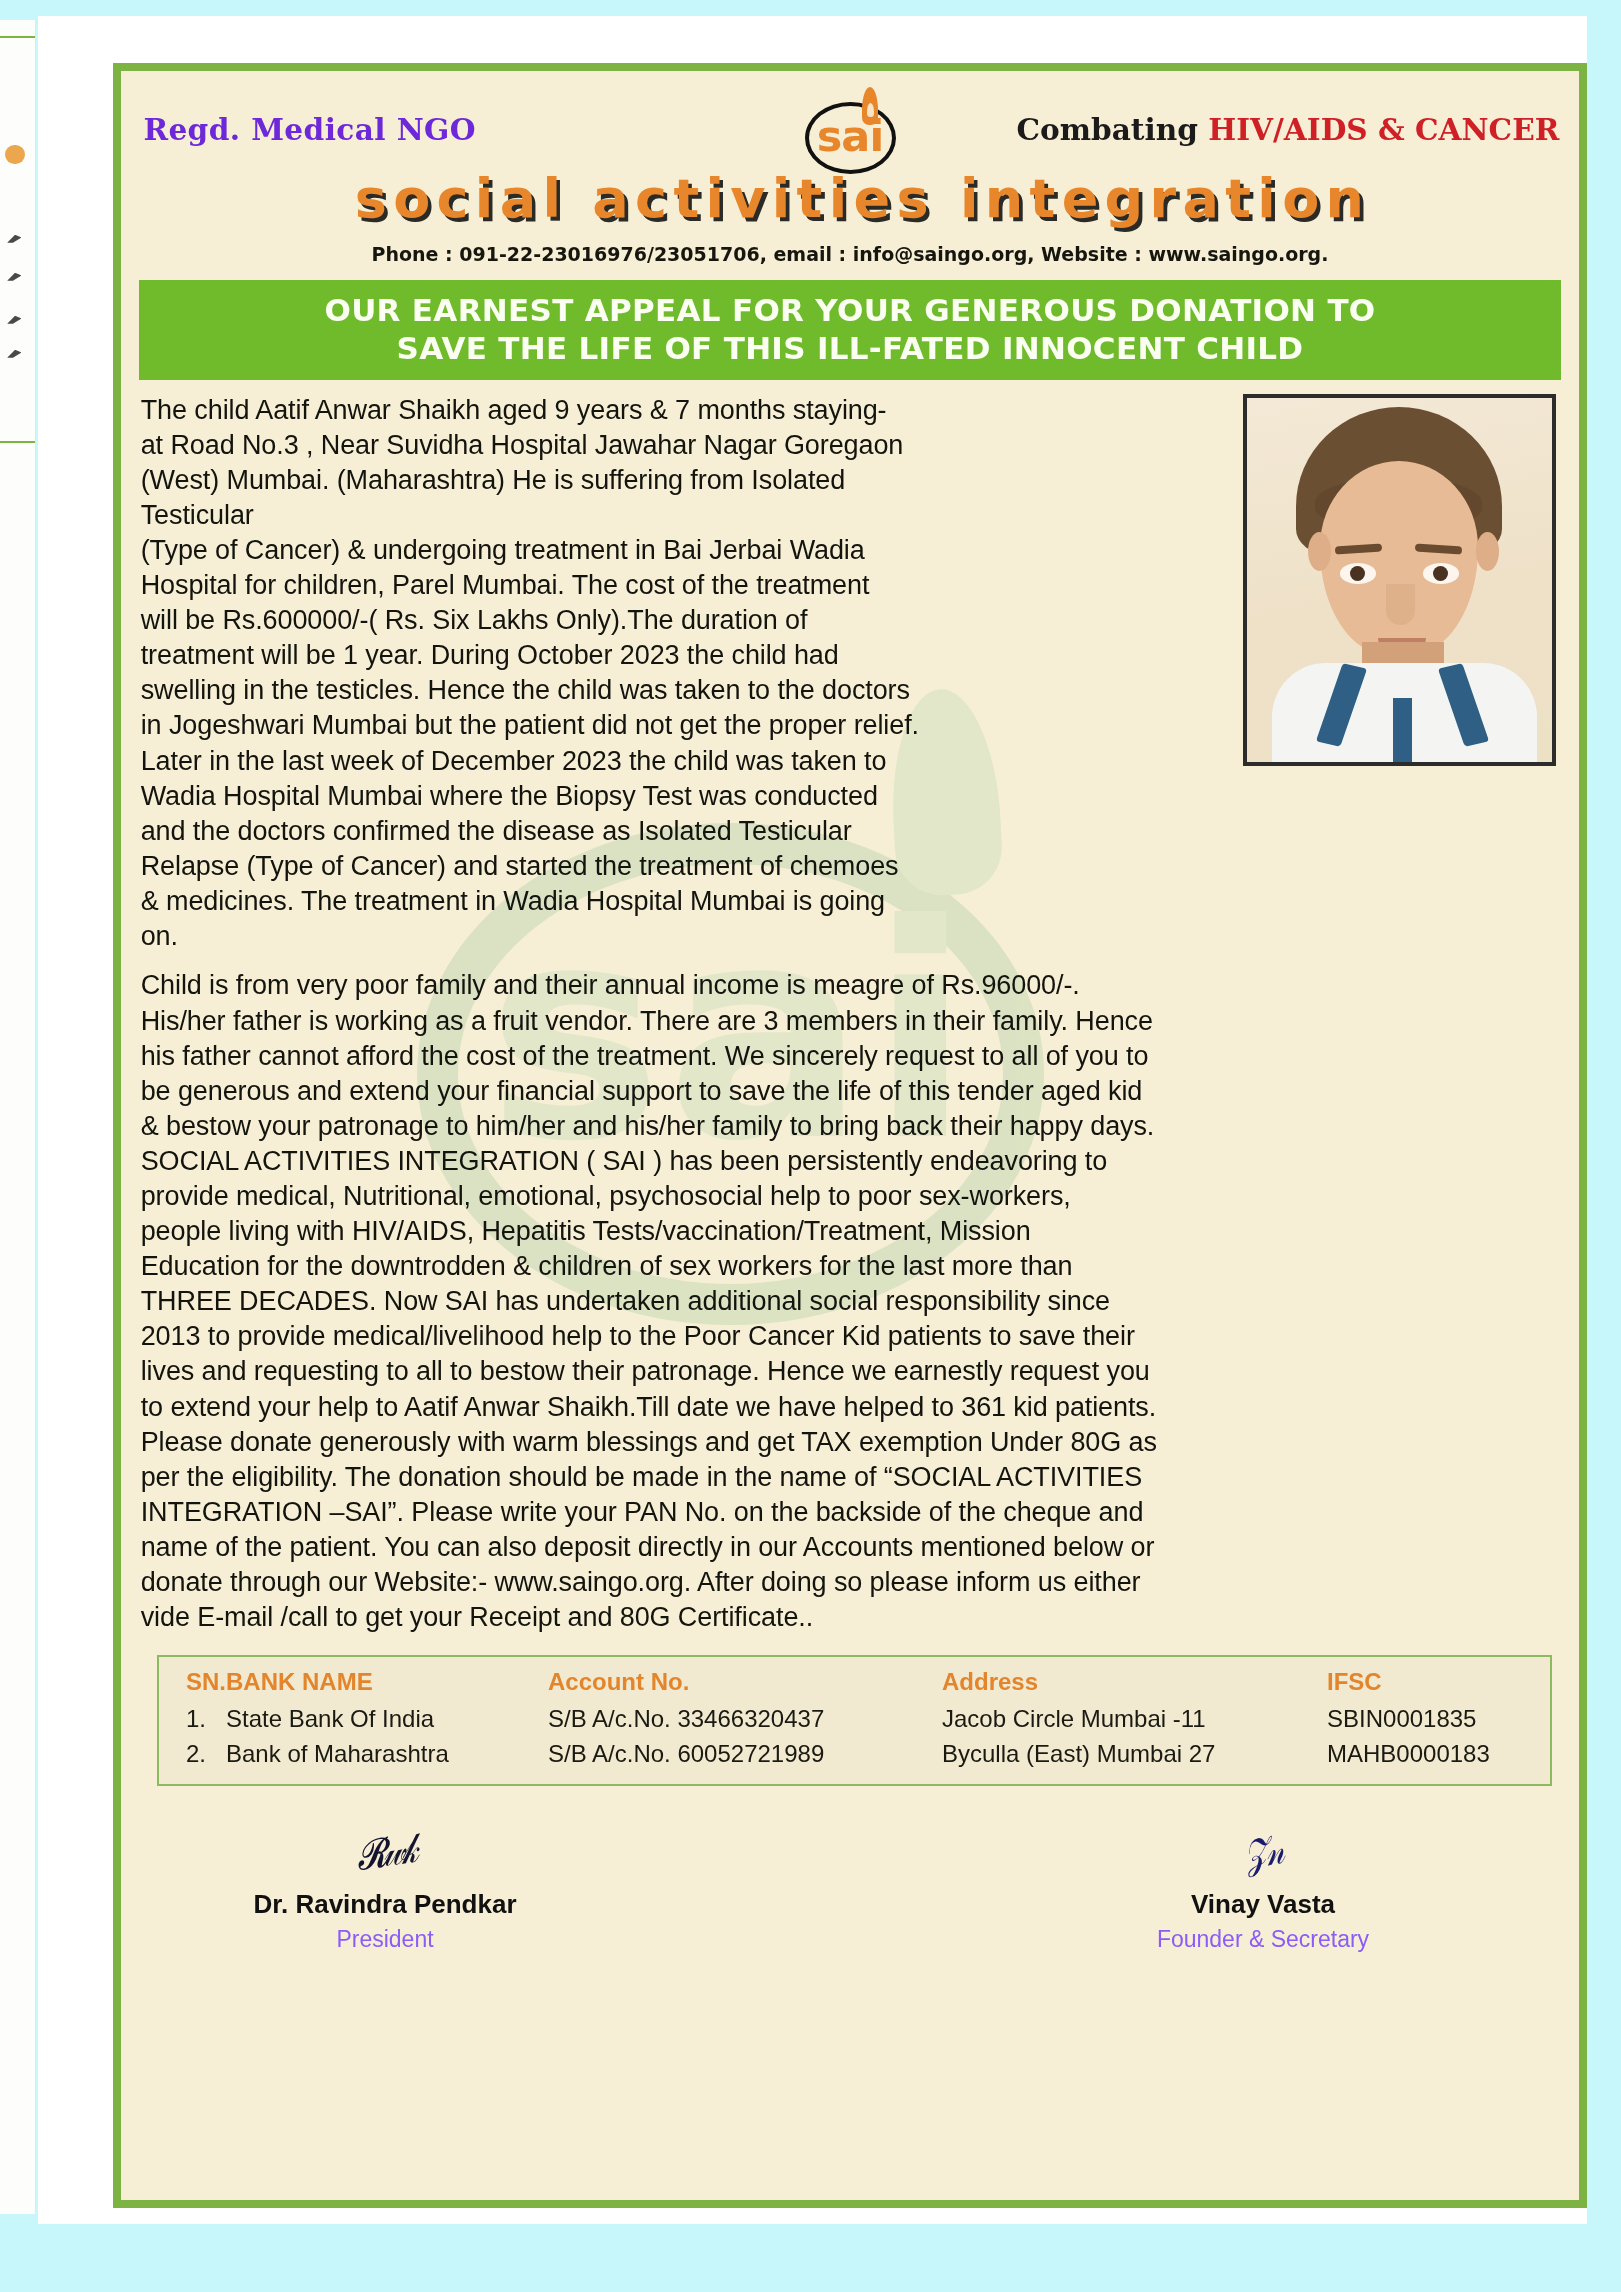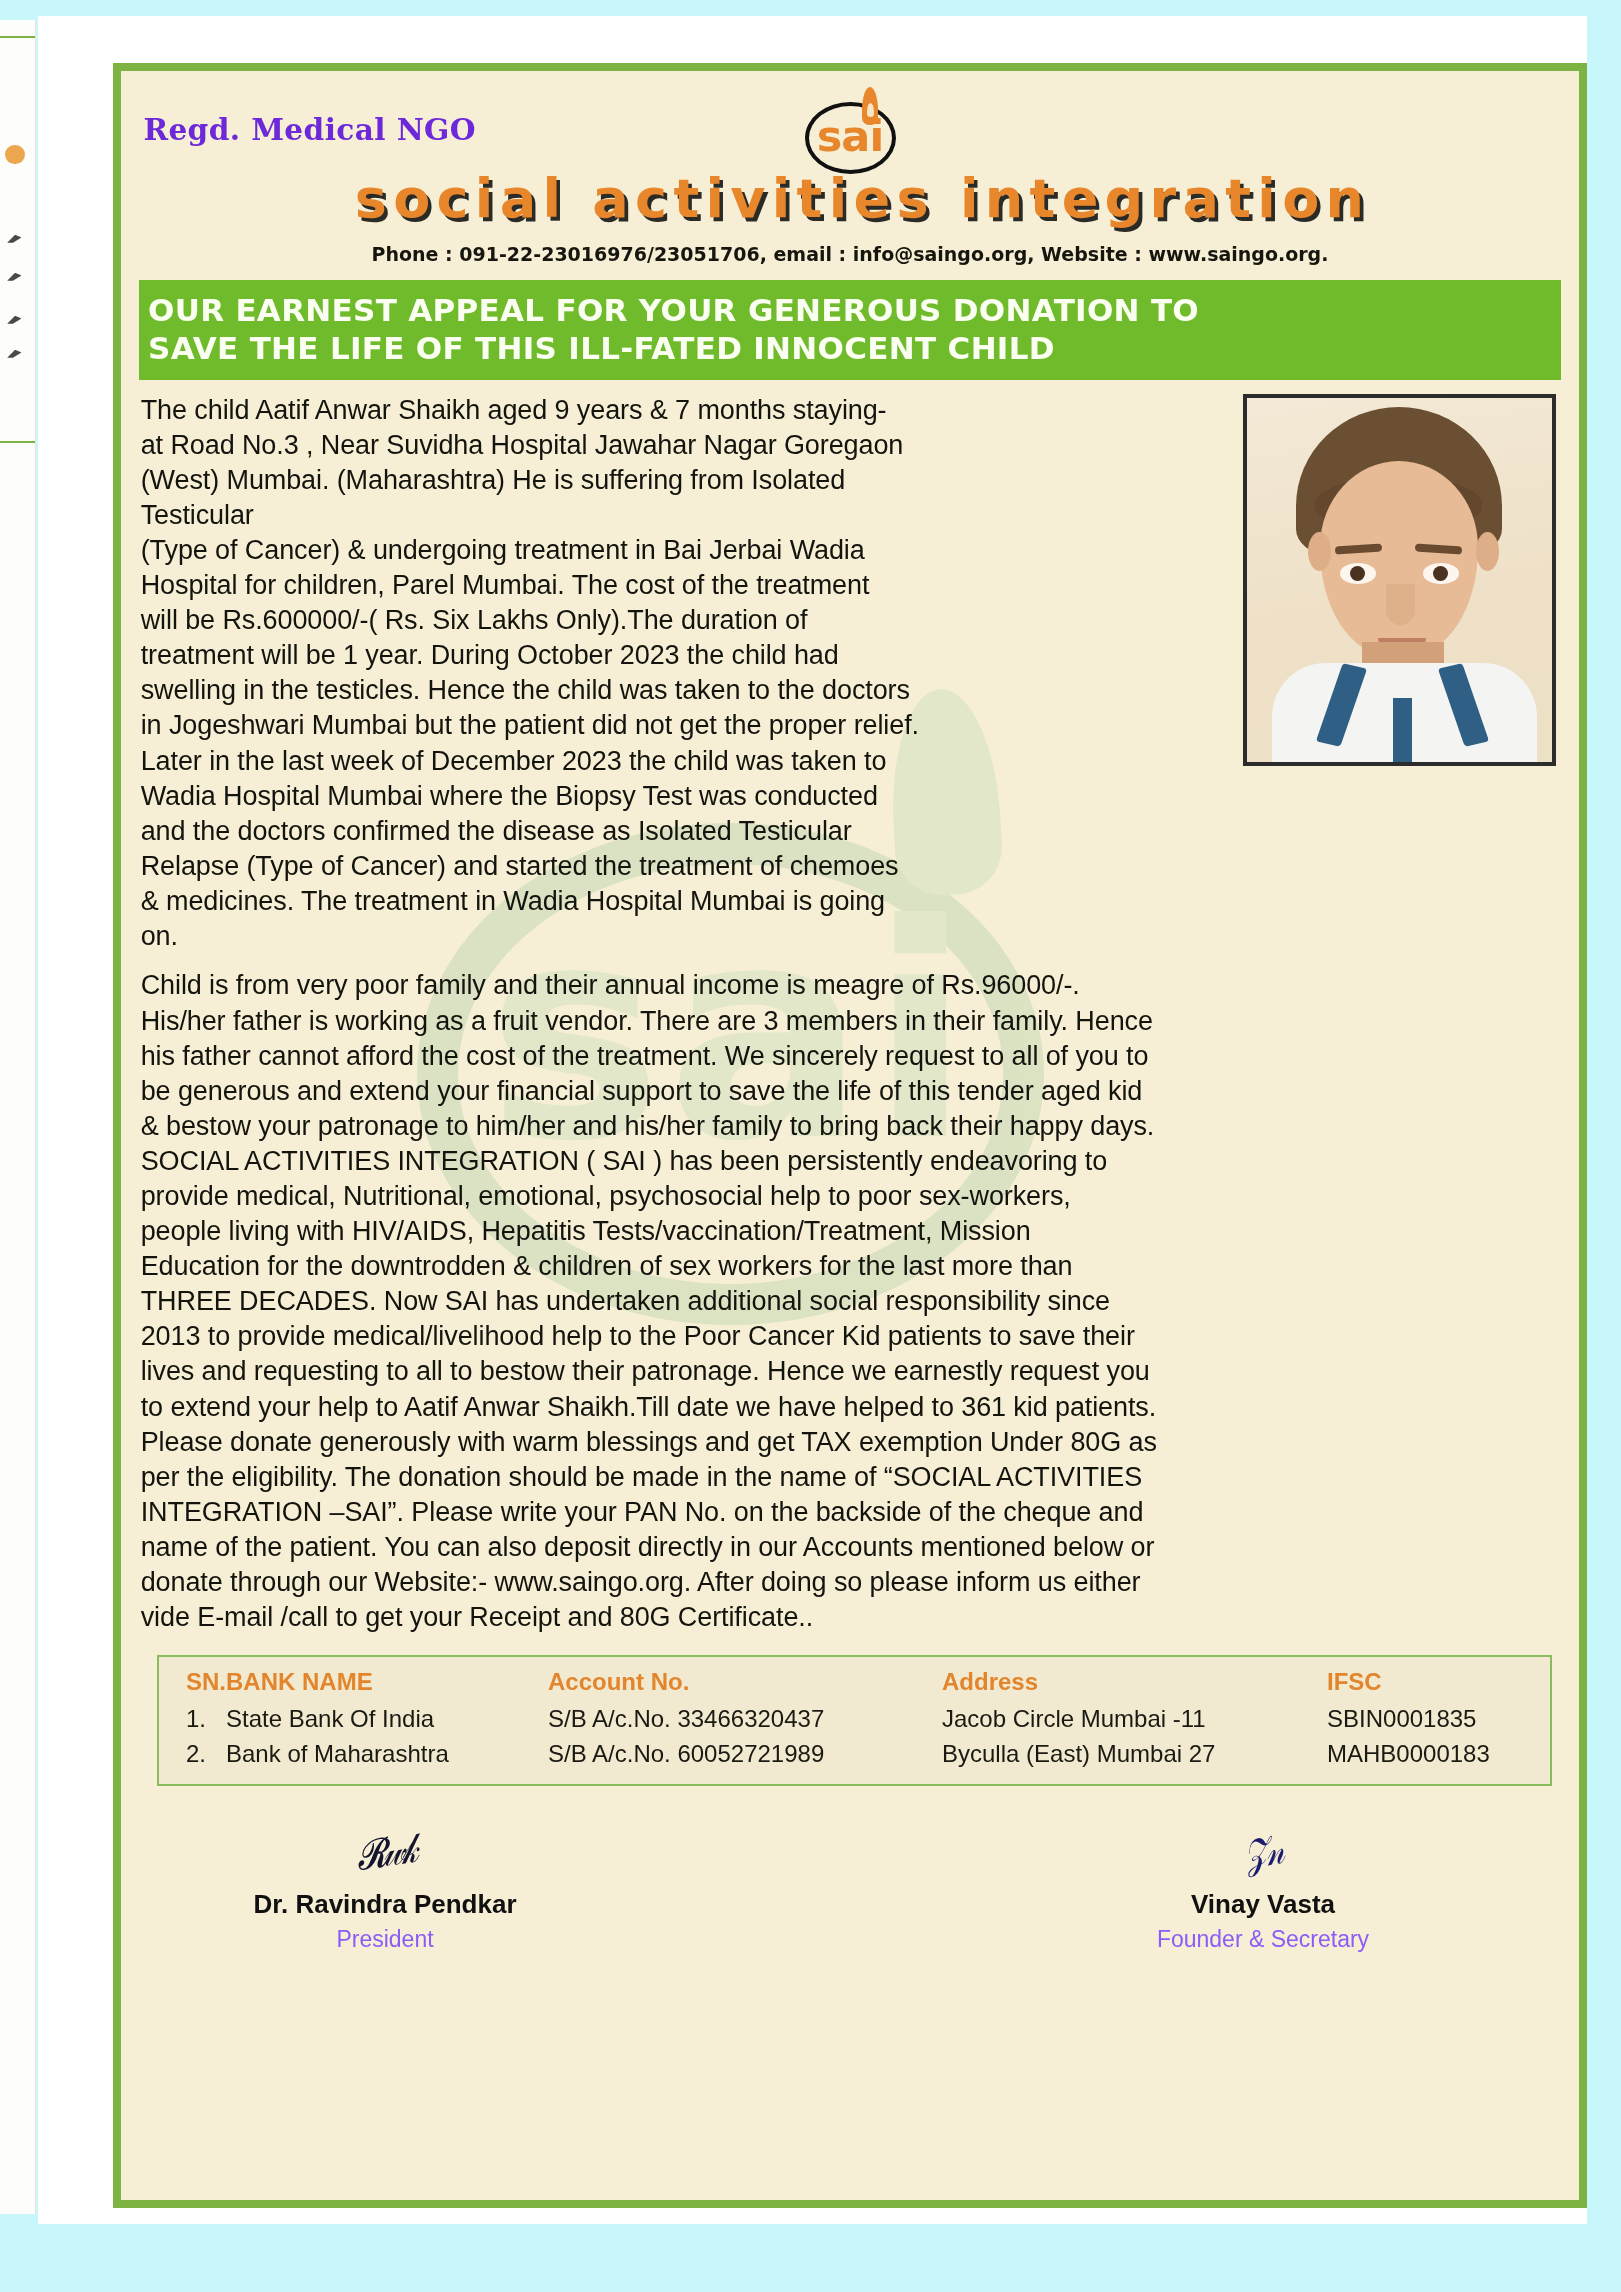--- a/index.html
+++ b/index.html
@@ -187,20 +187,21 @@
     font-weight: 700;
     color: #16160f;
   }
   .addr-line  { font-size: 19px; line-height: 1.42; }
 
   
   .appeal {
     margin: 12.5px 18px 0 18px;
     background: #6fbb2c;
     padding: 10.7px 9px 12.5px 9px;
+    text-align: center;
   }
   .appeal div {
     font-family: "DejaVu Sans", sans-serif;
     font-weight: 700;
     font-size: 31px;
     line-height: 1.24;
     color: #fbfff2;
     letter-spacing: 0.3px;
     white-space: nowrap;
   }
@@ -423,20 +424,23 @@
 
         <div class="header-top">
           <div class="regd-ngo">Regd. Medical NGO</div>
 
           <div class="logo">
             <div class="oval"></div>
             <div class="flame"></div>
             <div class="sai-word">sai</div>
           </div>
 
+          <div class="combating">
+            <span>Combating </span><span class="hl">HIV/AIDS &amp; CANCER</span>
+          </div>
         </div>
 
         <div class="org-title">social activities integration</div>
 
         <div class="addr-block">
           <div class="addr-line">Phone : 091-22-23016976/23051706, email : info@saingo.org, Website : www.saingo.org.</div>
         </div>
 
         <div class="appeal">
           <div>OUR EARNEST APPEAL FOR YOUR  GENEROUS  DONATION  TO</div>

